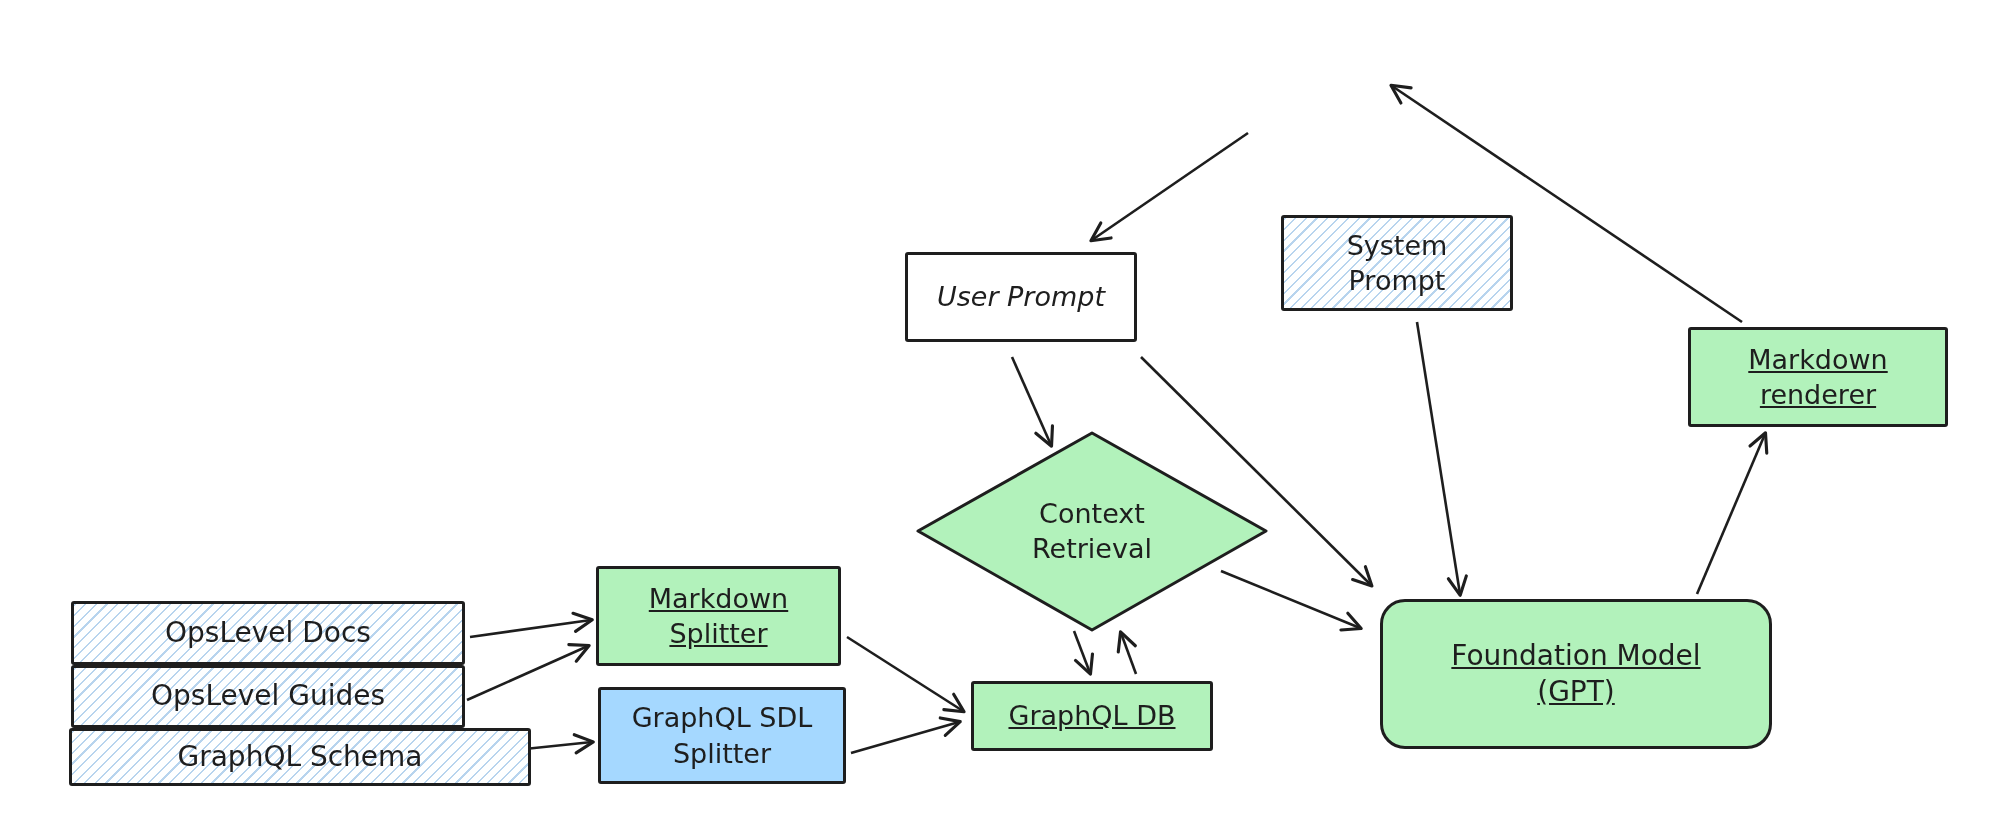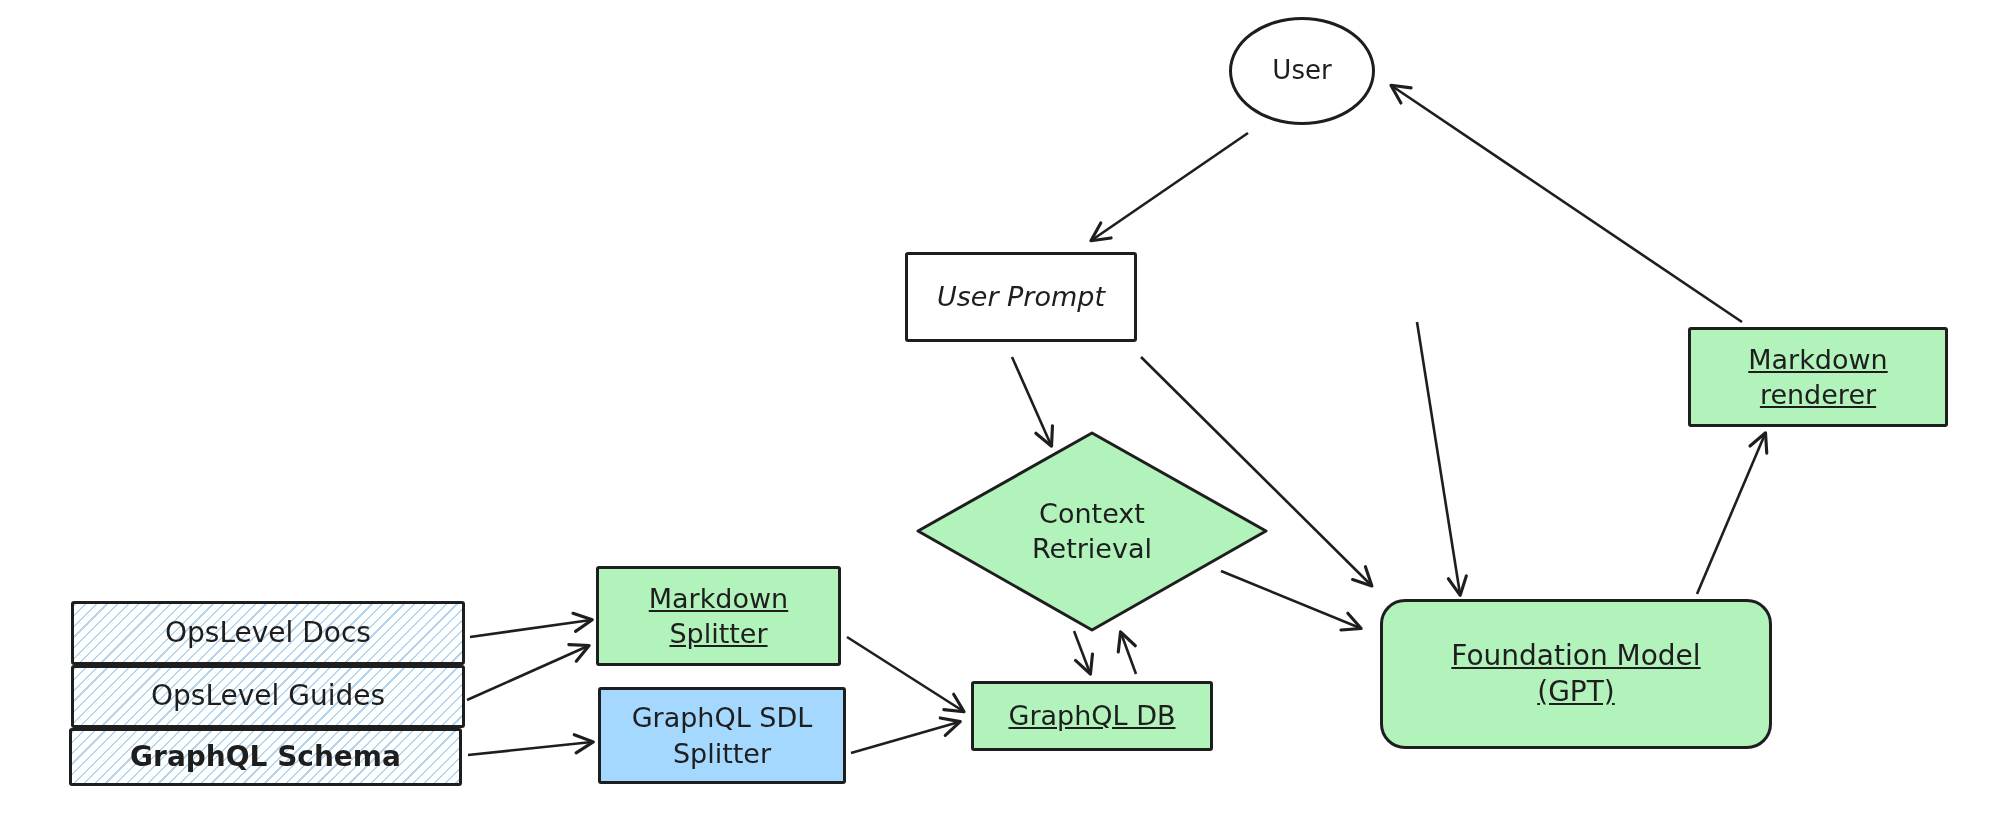--- a/index.html
+++ b/index.html
@@ -73,24 +73,25 @@
     <line x1="1074" y1="631" x2="1090" y2="673" stroke="#1e1e1e" stroke-width="2.6" marker-end="url(#arrow)"></line>
     <line x1="1136" y1="674" x2="1121" y2="633" stroke="#1e1e1e" stroke-width="2.6" marker-end="url(#arrow)"></line>
     <line x1="847" y1="637" x2="963" y2="711" stroke="#1e1e1e" stroke-width="2.6" marker-end="url(#arrow)"></line>
     <line x1="851" y1="753" x2="959" y2="722" stroke="#1e1e1e" stroke-width="2.6" marker-end="url(#arrow)"></line>
     <line x1="470" y1="637" x2="591" y2="620" stroke="#1e1e1e" stroke-width="2.6" marker-end="url(#arrow)"></line>
     <line x1="467" y1="700" x2="588" y2="646" stroke="#1e1e1e" stroke-width="2.6" marker-end="url(#arrow)"></line>
     <line x1="468" y1="755" x2="592" y2="742" stroke="#1e1e1e" stroke-width="2.6" marker-end="url(#arrow)"></line>
     <line x1="1697" y1="594" x2="1765" y2="434" stroke="#1e1e1e" stroke-width="2.6" marker-end="url(#arrow)"></line>
   </svg>
 
-  <div class="node ellipse" style="left:1229px; top:17px; width:146px; height:108px; font-size:26px;">User</div>
 
   <div class="node plain" style="left:905px; top:252px; width:232px; height:90px;font-style:italic;">User Prompt</div>
 
+  <div class="node hatch" style="left:1281px; top:215px; width:232px; height:96px;">System
+Prompt</div>
 
   <div class="node green" style="left:1688px; top:327px; width:260px; height:100px;">Markdown
 renderer</div>
 
   <div class="node free-label" style="left:967px; top:476px; width:250px; height:110px;">Context
 Retrieval</div>
 
   <div class="node green" style="left:1380px; top:599px; width:392px; height:150px; font-size:28px;border-radius:25px;">Foundation Model
 (GPT)</div>
 
@@ -99,15 +100,15 @@
   <div class="node green" style="left:596px; top:566px; width:245px; height:100px;">Markdown
 Splitter</div>
 
   <div class="node blue" style="left:598px; top:687px; width:248px; height:97px;">GraphQL SDL
 Splitter</div>
 
   <div class="node hatch" style="left:71px; top:665px; width:394px; height:63px; font-size:28px;">OpsLevel Guides</div>
 
   <div class="node hatch" style="left:71px; top:601px; width:394px; height:64px; font-size:28px;">OpsLevel Docs</div>
 
-  <div class="node hatch" style="left:69px; top:728px; width:393px; height:58px; font-size:28px;font-weight:bold;">GraphQL Schema</div>
+  <div class="node hatch" style="left:69px; top:728px; width:462px; height:58px; font-size:28px;">GraphQL Schema</div>
 
 </div>
 
 </body></html>

